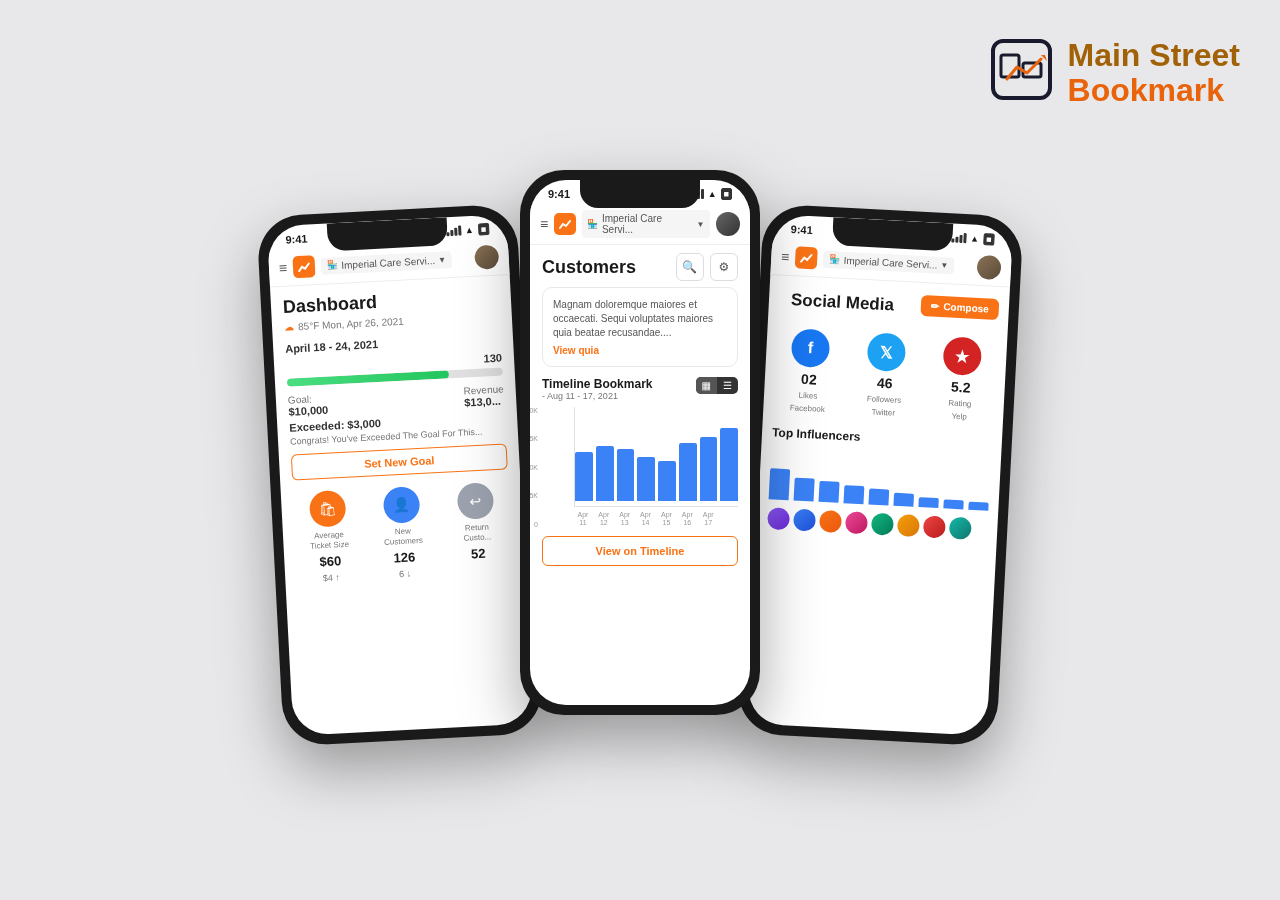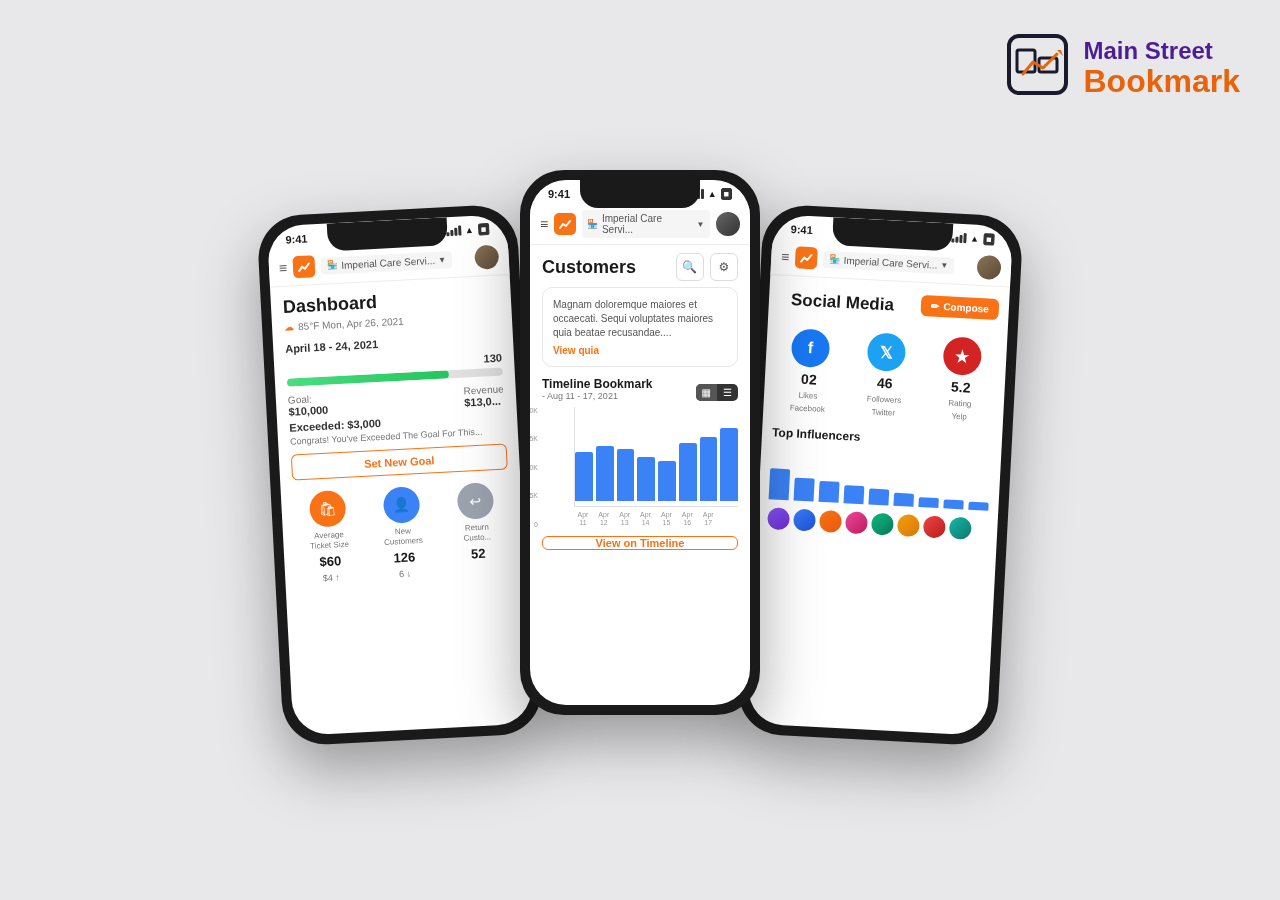--- a/index.html
+++ b/index.html
@@ -27,23 +27,23 @@
       width: 65px;
       height: 65px;
     }
 
     .logo-text {
       display: flex;
       flex-direction: column;
     }
 
     .logo-main {
-      font-size: 24px;
+      font-size: 32px;
       font-weight: 700;
-      color: #4c1d95;
+      color: #a16207;
       line-height: 1.1;
       margin-top: 8px;
     }
 
     .logo-sub {
       font-size: 32px;
       font-weight: 600;
       color: #e8630a;
       line-height: 1.1;
     }
@@ -498,21 +498,21 @@
       cursor: pointer;
     }
 
     .timeline-section {
       margin: 0 12px;
     }
 
     .timeline-header {
       display: flex;
       justify-content: space-between;
-      align-items: flex-end;
+      align-items: flex-start;
       margin-bottom: 3px;
     }
 
     .timeline-title {
       font-size: 12px;
       font-weight: 700;
       color: #1a1a1a;
     }
 
     .timeline-date {
@@ -580,20 +580,21 @@
       flex-direction: column;
       justify-content: space-between;
       font-size: 7px;
       color: #999;
       text-align: right;
       width: 28px;
     }
 
     .view-timeline-btn {
       width: 100%;
+      padding: 8px;
       background: #fff;
       border: 1.5px solid #f97316;
       color: #f97316;
       font-size: 11px;
       font-weight: 600;
       border-radius: 6px;
       text-align: center;
       cursor: pointer;
       margin-top: 8px;
     }

